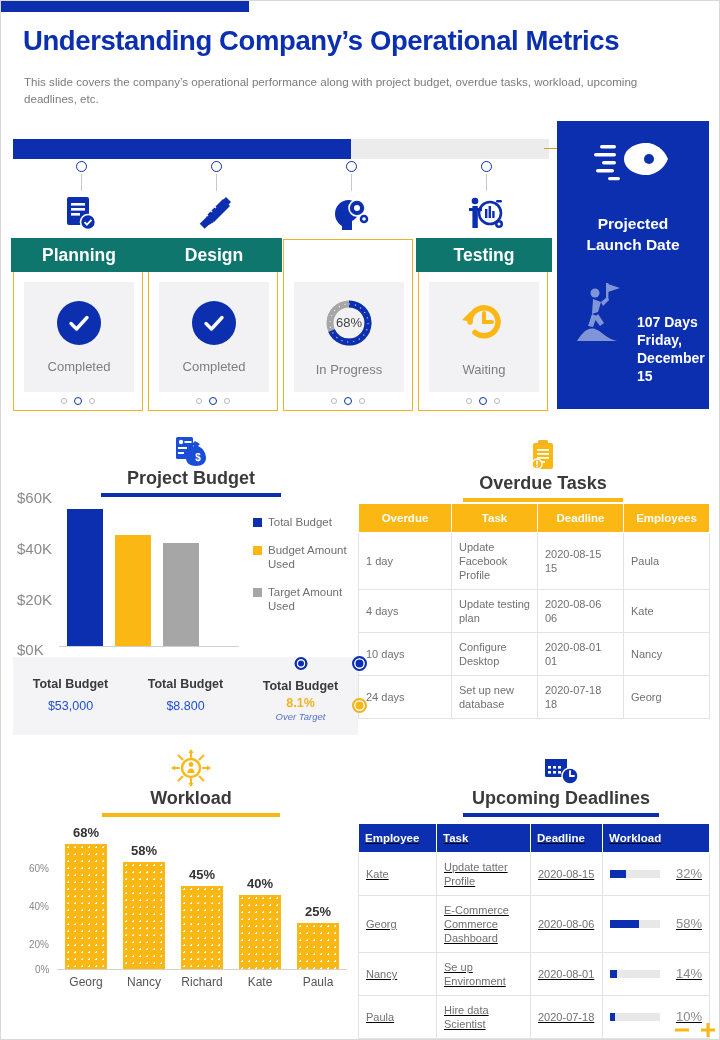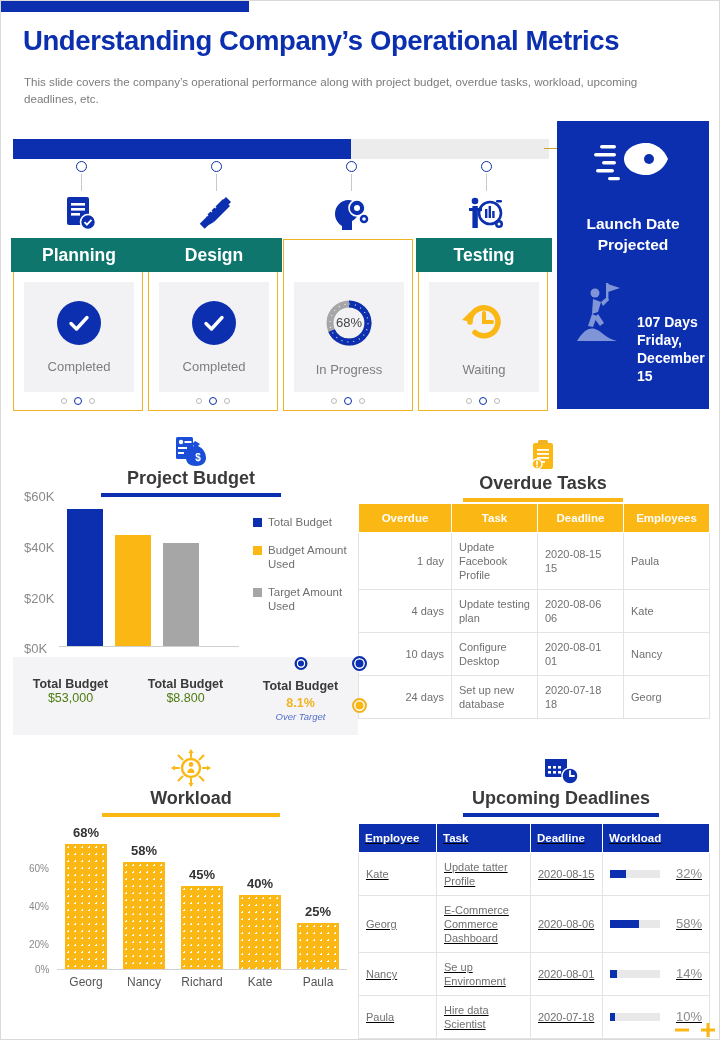--- a/index.html
+++ b/index.html
@@ -96,35 +96,35 @@
   }
 
   
   .sec-head { position: absolute; text-align: center; }
   .sec-icon { height: 34px; display: flex; align-items: flex-end; justify-content: center; }
   .sec-title { font-size: 18px; font-weight: bold; color: #3a3a3a; margin-top: 1px; white-space: nowrap; }
   .sec-rule { height: 4px; margin: 4px auto 0; }
 
   
   .budget-chart { position: absolute; left: 12px; top: 490px; width: 345px; height: 170px; }
-  .bx-label { position: absolute; font-size: 13px; color: #8a8a8a; left: 11px; }
+  .bx-label { position: absolute; font-size: 15px; color: #8a8a8a; left: 4px; }
   .baseline { position: absolute; left: 46px; top: 155px; width: 180px; height: 1px; background: #cfcfcf; }
   .bar { position: absolute; bottom: 0; }
   .bars { position: absolute; left: 46px; top: 0; width: 180px; height: 155px; }
   .legend { position: absolute; left: 240px; top: 24px; width: 110px; }
   .leg-item { display: flex; gap: 6px; margin-bottom: 14px; font-size: 11.5px; color: #6f6f6f; line-height: 14px; }
   .leg-sq { width: 9px; height: 9px; flex: 0 0 9px; margin-top: 3px; }
 
   .budget-summary {
     position: absolute; left: 12px; top: 656px; width: 345px; height: 78px;
     background: #f4f4f6; display: flex;
   }
   .bs-col { flex: 1; text-align: center; position: relative; padding-top: 20px; }
   .bs-title { font-size: 12.5px; font-weight: bold; color: #3a3a3a; }
-  .bs-val { font-size: 12.5px; color: #4d7c0f; margin-top: 0; }
+  .bs-val { font-size: 12.5px; color: #1d4ed8; margin-top: 8px; }
   .bs-pct { font-size: 12.5px; font-weight: bold; color: #F0B323; margin-top: 3px; }
   .bs-sub { font-size: 9.5px; font-style: italic; color: #5570c9; margin-top: 1px; }
   .bs-marker {
     position: absolute; left: 50%; top: 0; transform: translate(-50%,0);
     width: 13px; height: 13px; border-radius: 50%;
     border: 2px solid #0B2FAE; background: #0B2FAE;
     box-shadow: 0 0 0 1.5px #fff inset;
   }
 
   
@@ -147,21 +147,21 @@
     color: #fff; font-size: 11.5px; font-weight: bold; padding: 8px 6px;
     border: 1px solid #fff; text-align: center;
   }
   .tbl td {
     font-size: 11px; color: #707070; padding: 7px 7px; vertical-align: middle;
     border: 1px solid #e3e3e3; line-height: 14px;
   }
 
   #overdue-table { left: 357px; top: 502px; width: 351px; }
   #overdue-table th { background: #FBB714; }
-  #overdue-table td.num { text-align: right; }
+  #overdue-table td.num { text-align: left; }
 
   #deadlines-table { left: 357px; top: 822px; width: 351px; text-decoration: underline; }
   #deadlines-table th { background: #0B2FAE; text-align: left; }
 
   .side-marks { position: absolute; left: 351px; top: 655px; }
   .sm { width: 15px; height: 15px; border-radius: 50%; border: 2px solid; background: #fff; margin-bottom: 27px; }
   .sm.blue { border-color: #0B2FAE; background: #0B2FAE; box-shadow: 0 0 0 1.5px #fff inset; }
   .sm.yellow { border-color: #F0B323; background: #FBB714; box-shadow: 0 0 0 1.5px #fff inset; }
 
   .wl-cell { display: flex; align-items: center; gap: 8px; }
@@ -337,22 +337,22 @@
         <g fill="#fff">
             <rect x="6" y="10" width="16" height="3.6" rx="1.8"></rect>
             <rect x="0" y="18" width="22" height="3.6" rx="1.8"></rect>
             <rect x="8" y="26" width="14" height="3.6" rx="1.8"></rect>
             <rect x="2" y="34" width="18" height="3.6" rx="1.8"></rect>
             <rect x="14" y="42" width="12" height="3.2" rx="1.6"></rect>
           </g>
       </svg>
     </div>
     <div class="launch-title">
+      <div>Projected</div>
       <div>Launch Date</div>
-      <div>Projected</div>
     </div>
     <div style="position:absolute;left:14px;top:160px;">
       <svg width="62" height="66" viewBox="0 0 62 66" fill="#7f95d8">
         <circle cx="24" cy="12" r="4.5"></circle>
         <path d="M22 18l8 3-3 10-6 2z"></path>
         <path d="M30 21l6-5 2 3-6 6z"></path>
         <path d="M21 33l-4 12 5 1 4-11z"></path>
         <path d="M27 33l6 9-4 3-6-8z"></path>
         <rect x="35" y="2" width="2.4" height="18"></rect>
         <path d="M37 3l12 4-12 4z"></path>

